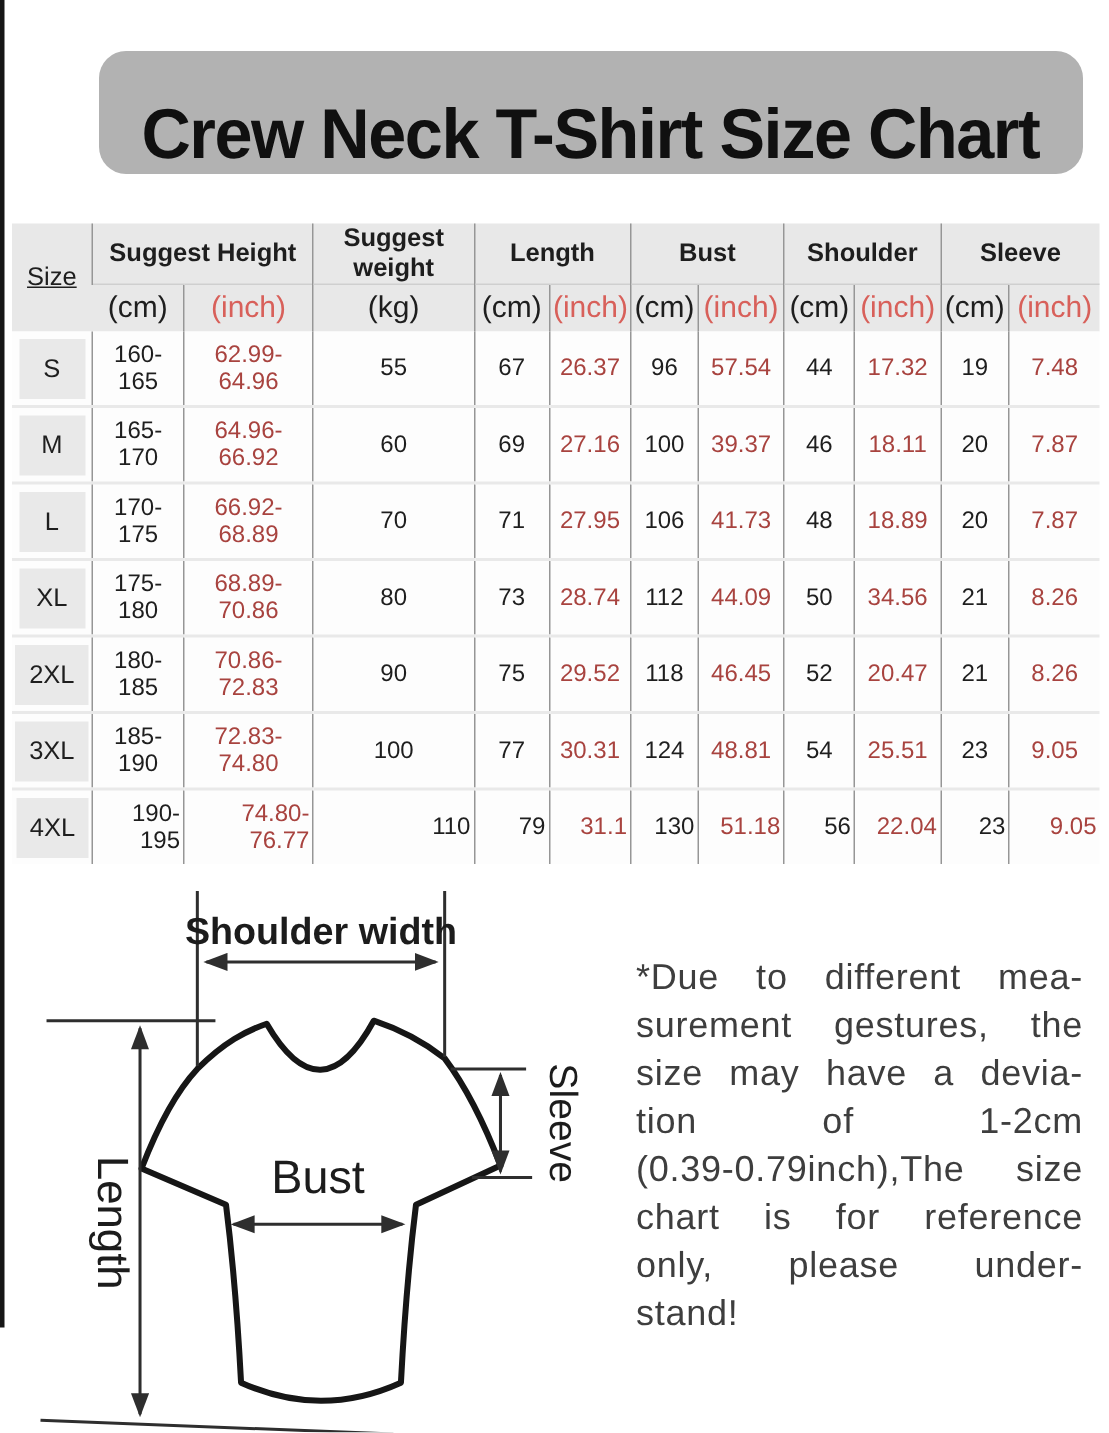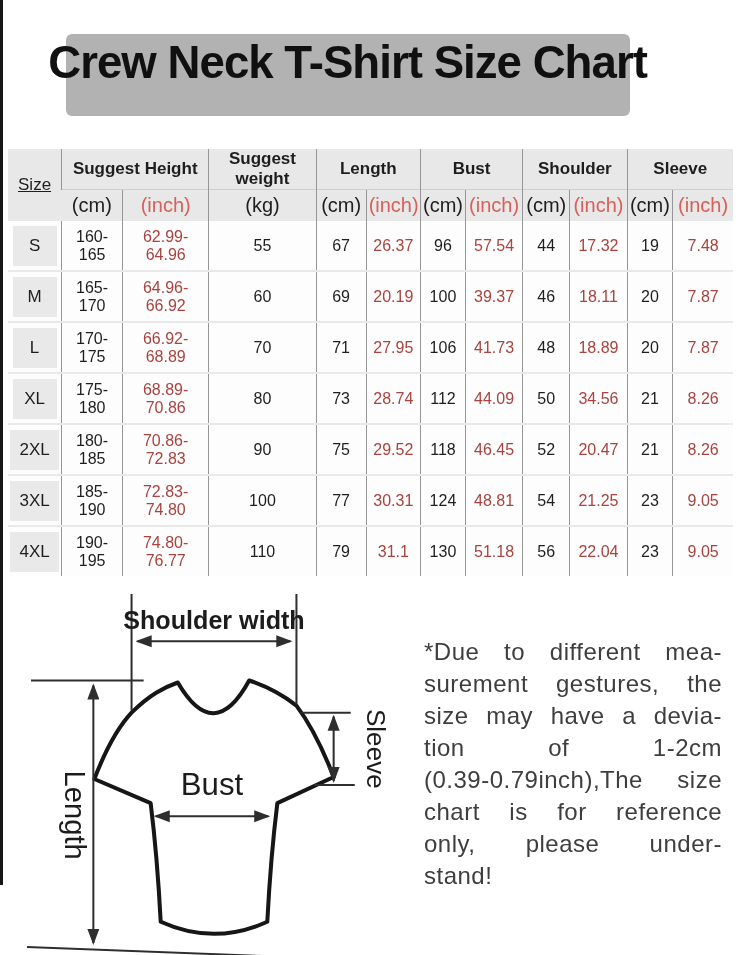--- a/index.html
+++ b/index.html
@@ -11,24 +11,24 @@
     overflow:hidden;
   }
   .left-edge {
     position:absolute; left:0; top:0; width:3px; height:885px;
     background:#161616;
   }
 
   
   .banner {
     margin:34px 16px 0 66px;
-    width:564px; height:82px;
+    width:656px; height:82px;
     background:var(--banner-gray,#b2b2b2);
-    border-radius:6px;
-    display:flex; align-items:flex-start; justify-content:center;
+    border-radius:18px;
+    display:flex; align-items:flex-end; justify-content:center;
   }
   .banner h1 {
     margin:0;
     font-size:47px; font-weight:700; color:#101010;
     letter-spacing:-1px;
     transform:scaleX(0.97);
     white-space:nowrap;
   }
 
   
@@ -48,21 +48,21 @@
   table.size-chart th:first-child, table.size-chart td:first-child { border-left:none; }
   thead th { background:#e8e8e8; font-weight:700; }
   thead tr.group-row th { height:37px; font-size:17px; }
   thead tr.unit-row  th { height:31px; font-size:20px; font-weight:400; border-top:1px solid #cfcfcf; }
   thead tr.unit-row  th.inch { color:var(--inch-header-red,#d8605a); }
   thead th.size-head { font-size:17px; font-weight:400;text-decoration:underline; }
   tbody td {
     height:49px; font-size:16px; background:#fdfdfd;
     border-bottom:2px solid #e9e9e9;
   }
-  tbody tr:last-child td { border-bottom:none; }
+  tbody tr:last-child td { border-bottom:none;text-align:right; }
   tbody td.inch { color:var(--inch-red,#a8433f); }
   td.size-cell { background:#fdfdfd; }
   .size-chip {
     display:inline-block; min-width:26px;
     padding:10px 9px; background:#e9e9e9;
     font-size:17px; color:#1e1e1e;
   }
 
   
   .bottom { display:flex; margin-top:16px; }
@@ -140,21 +140,21 @@
             <td class="inch">17.32</td>
             <td>19</td>
             <td class="inch">7.48</td>
           </tr>
           <tr>
             <td class="size-cell"><span class="size-chip">M</span></td>
             <td>165-170</td>
             <td class="inch">64.96-66.92</td>
             <td>60</td>
             <td>69</td>
-            <td class="inch">20.19</td>
+            <td class="inch">27.16</td>
             <td>100</td>
             <td class="inch">39.37</td>
             <td>46</td>
             <td class="inch">18.11</td>
             <td>20</td>
             <td class="inch">7.87</td>
           </tr>
           <tr>
             <td class="size-cell"><span class="size-chip">L</span></td>
             <td>170-175</td>
@@ -200,21 +200,21 @@
           <tr>
             <td class="size-cell"><span class="size-chip">3XL</span></td>
             <td>185-190</td>
             <td class="inch">72.83-74.80</td>
             <td>100</td>
             <td>77</td>
             <td class="inch">30.31</td>
             <td>124</td>
             <td class="inch">48.81</td>
             <td>54</td>
-            <td class="inch">21.25</td>
+            <td class="inch">25.51</td>
             <td>23</td>
             <td class="inch">9.05</td>
           </tr>
           <tr>
             <td class="size-cell"><span class="size-chip">4XL</span></td>
             <td>190-195</td>
             <td class="inch">74.80-76.77</td>
             <td>110</td>
             <td>79</td>
             <td class="inch">31.1</td>

